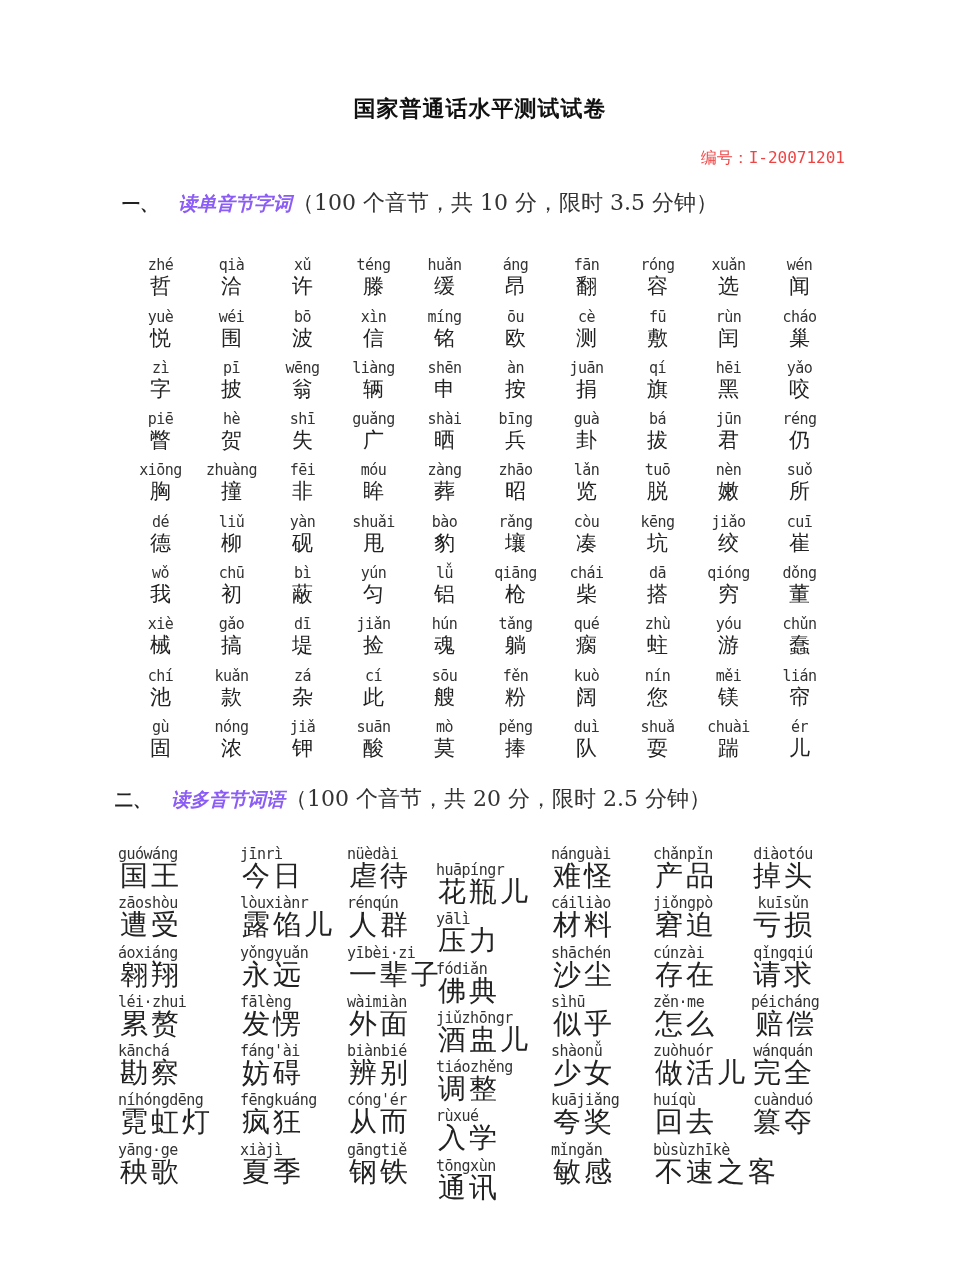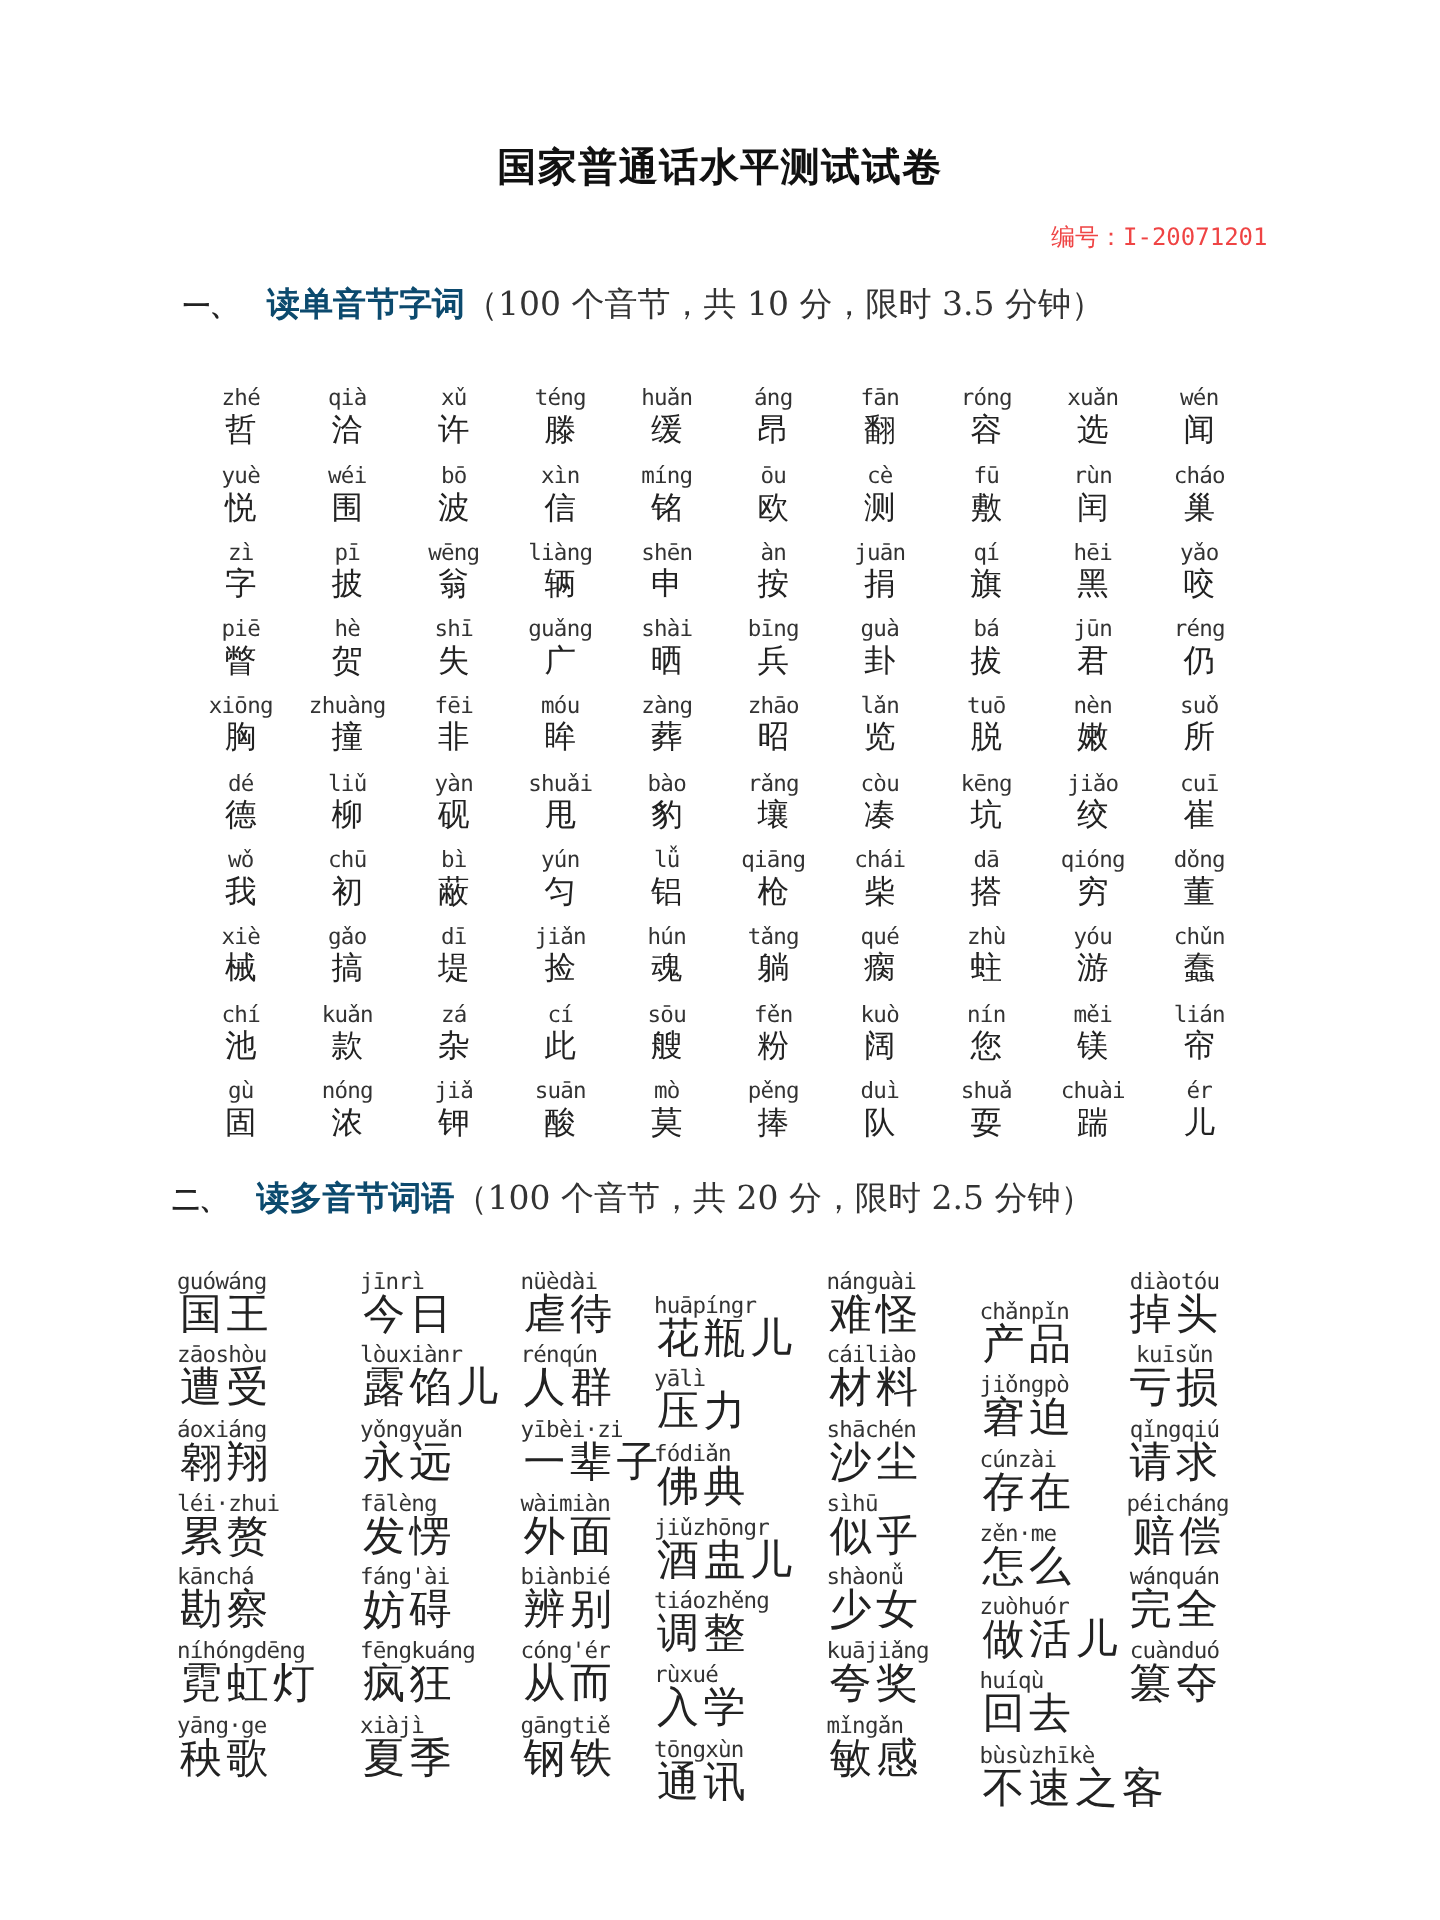--- a/index.html
+++ b/index.html
@@ -3,39 +3,39 @@
 <meta charset="utf-8">
 <style>
   html, body { margin: 0; padding: 0; background: #ffffff; }
   body {
     width: 960px; height: 1280px; position: relative; overflow: hidden;
     color: #1a1a1a;
     font-family: "DejaVu Serif", "Liberation Serif", serif;
   }
   .title {
     position: absolute; left: 0; width: 960px; top: 94px;
-    text-align: center; font-size: 26px; font-weight: bold;
+    text-align: center; font-size: 22px; font-weight: bold;
     font-family: "DejaVu Sans", "Liberation Sans", sans-serif;
     letter-spacing: 1px; color: #111;
   }
   .serial {
     position: absolute; right: 115px; top: 148px;
     font-size: 16px; color: #ef4444;
     font-family: "DejaVu Sans Mono", "Liberation Mono", monospace;
   }
   .section-heading {
     position: absolute; font-size: 18px; white-space: nowrap; color: #222;
   }
   .section-heading .num {
     font-weight: bold; font-family: "DejaVu Sans", "Liberation Sans", sans-serif;
     display: inline-block; width: 56px;
   }
   .section-heading .name {
     font-weight: bold; font-family: "DejaVu Sans", "Liberation Sans", sans-serif;
-    font-size: 22px; color: #0c4a6e;
+    font-size: 19px; color: #8b5cf6; font-style: italic;
   }
   .section-heading .note { color: #333; font-size: 22px; }
   #sec1-heading { left: 122px; top: 188px; }
   #sec2-heading { left: 115px; top: 784px; }
 
   .grid1 { position: absolute; left: 125px; top: 248px; width: 710px; }
   .grid1 .row { display: flex; height: 51.3px; align-items: flex-end; }
   .grid1 .cell { width: 71px; text-align: center; }
   .py {
     display: block; font-size: 15px; line-height: 17px; color: #333;
@@ -49,21 +49,21 @@
 
   .grid2 { position: absolute; left: 118px; top: 846px; width: 740px; }
   .grid2 .row { position: relative; height: 49.3px; }
   .grid2 .cell { position: absolute; top: 0; white-space: nowrap; }
   .grid2 .hz { font-size: 28px; letter-spacing: 3px; padding-left: 2px; }
   .grid2 .c0 { left: 0px; }
   .grid2 .c1 { left: 122px; }
   .grid2 .c2 { left: 229px; }
   .grid2 .c3 { left: 318px; margin-top: 16px; }
   .grid2 .c4 { left: 433px; }
-  .grid2 .c5 { left: 535px; margin-top: 20px; }
+  .grid2 .c5 { left: 535px; }
   .grid2 .c6 { left: 633px; text-align: center; }
 </style>
 </head>
 <body>
 
 <div class="title">国家普通话水平测试试卷</div>
 <div class="serial">编号：I-20071201</div>
 
 <div class="section-heading" id="sec1-heading">
   <span class="num">一、</span><span class="name">读单音节字词</span><span class="note">（100 个音节，共 10 分，限时 3.5 分钟）</span>

